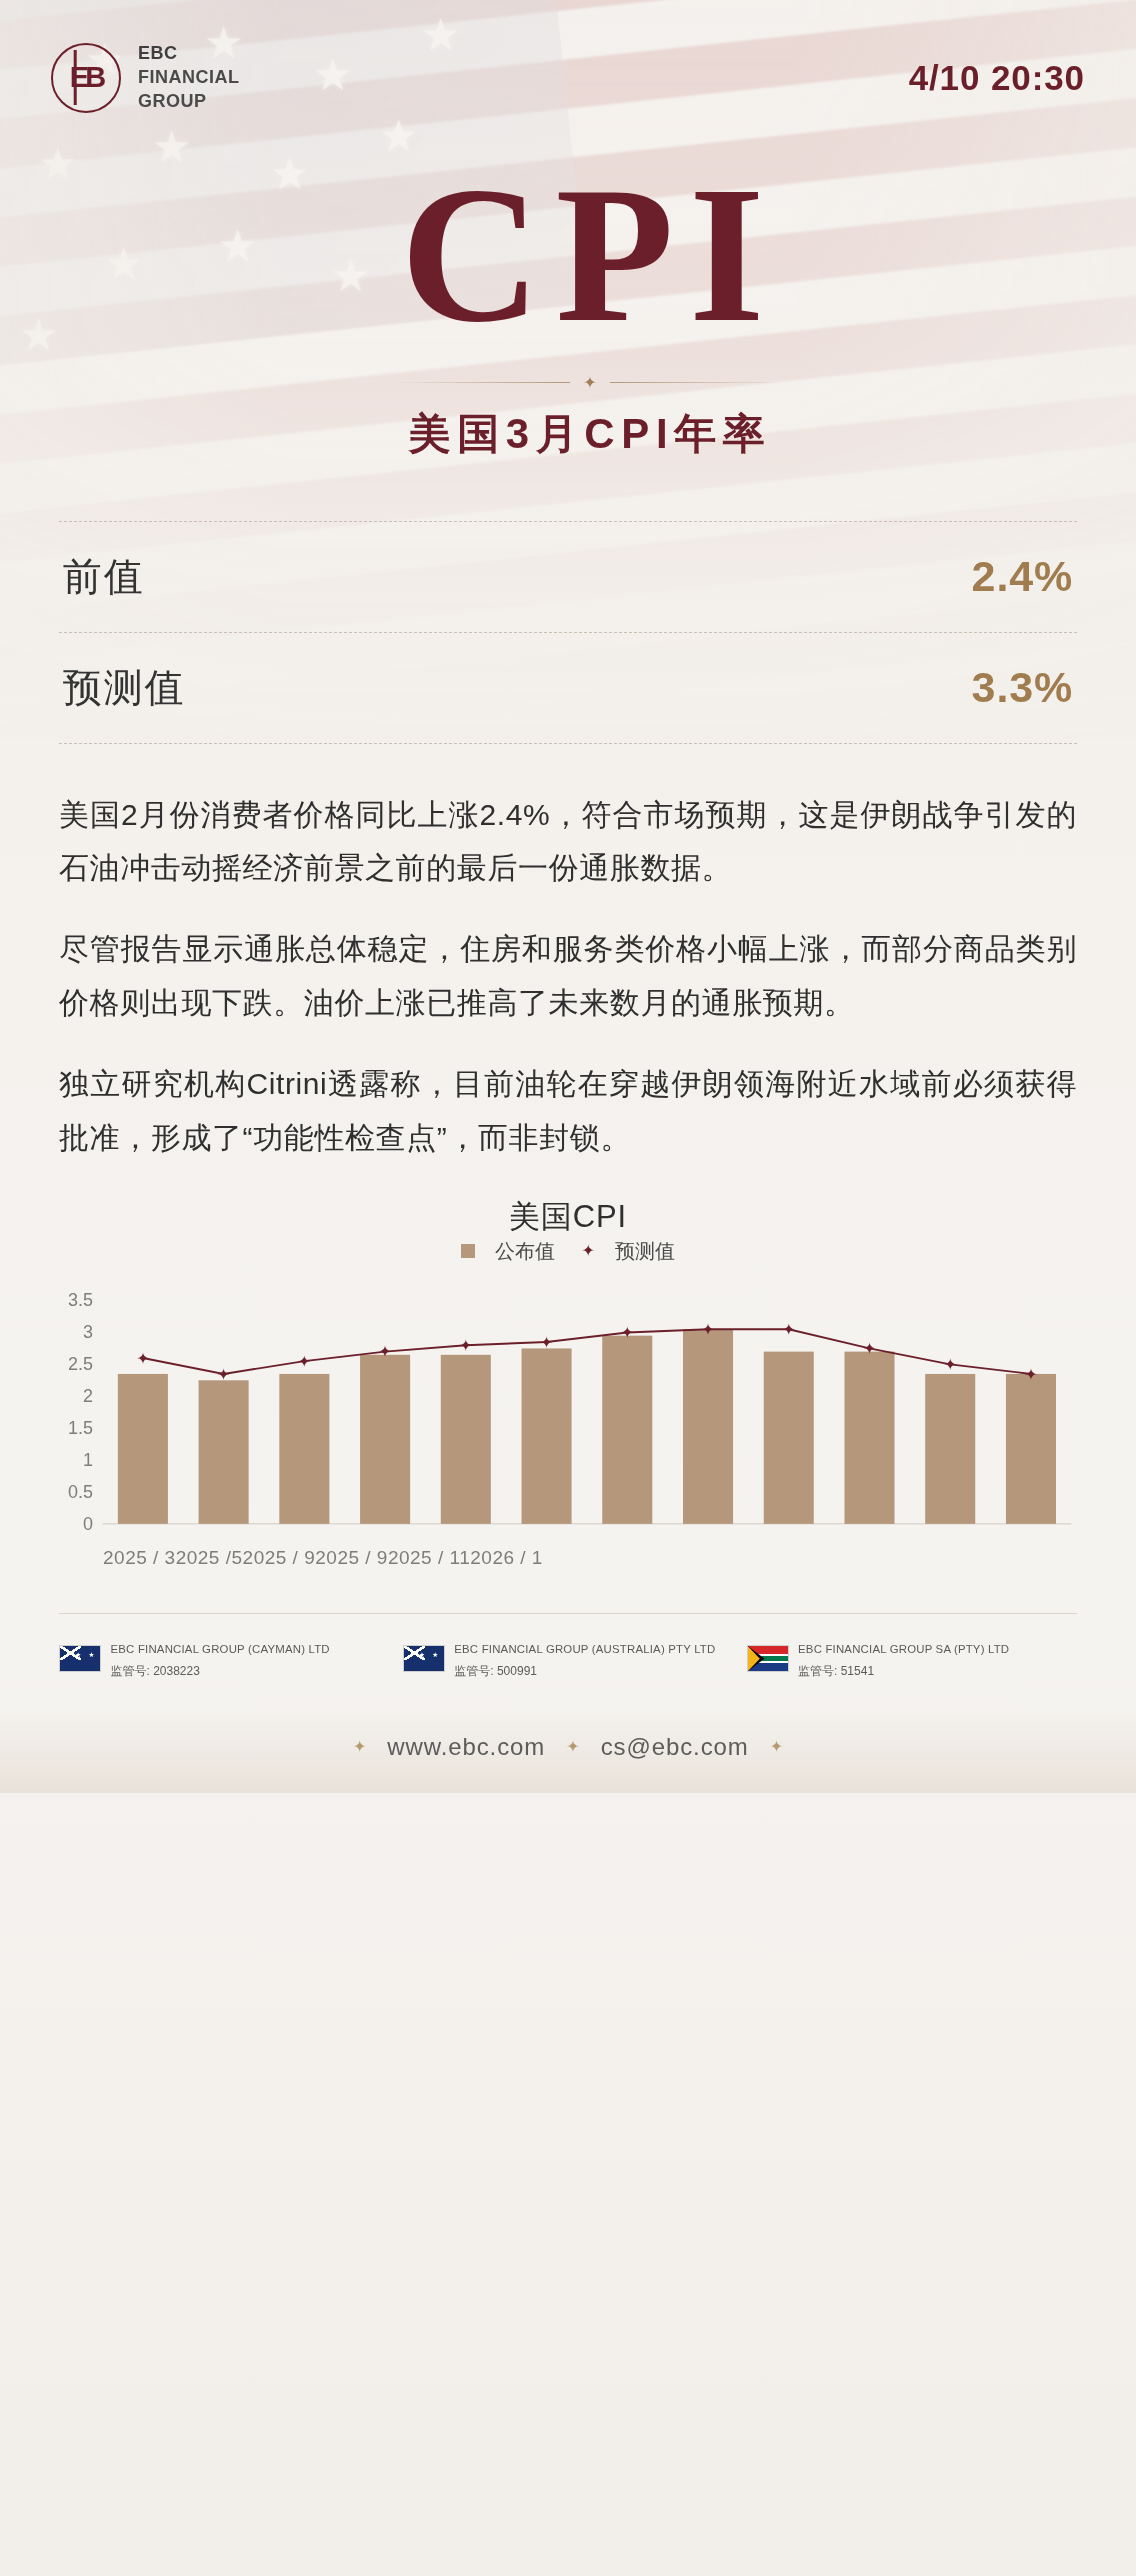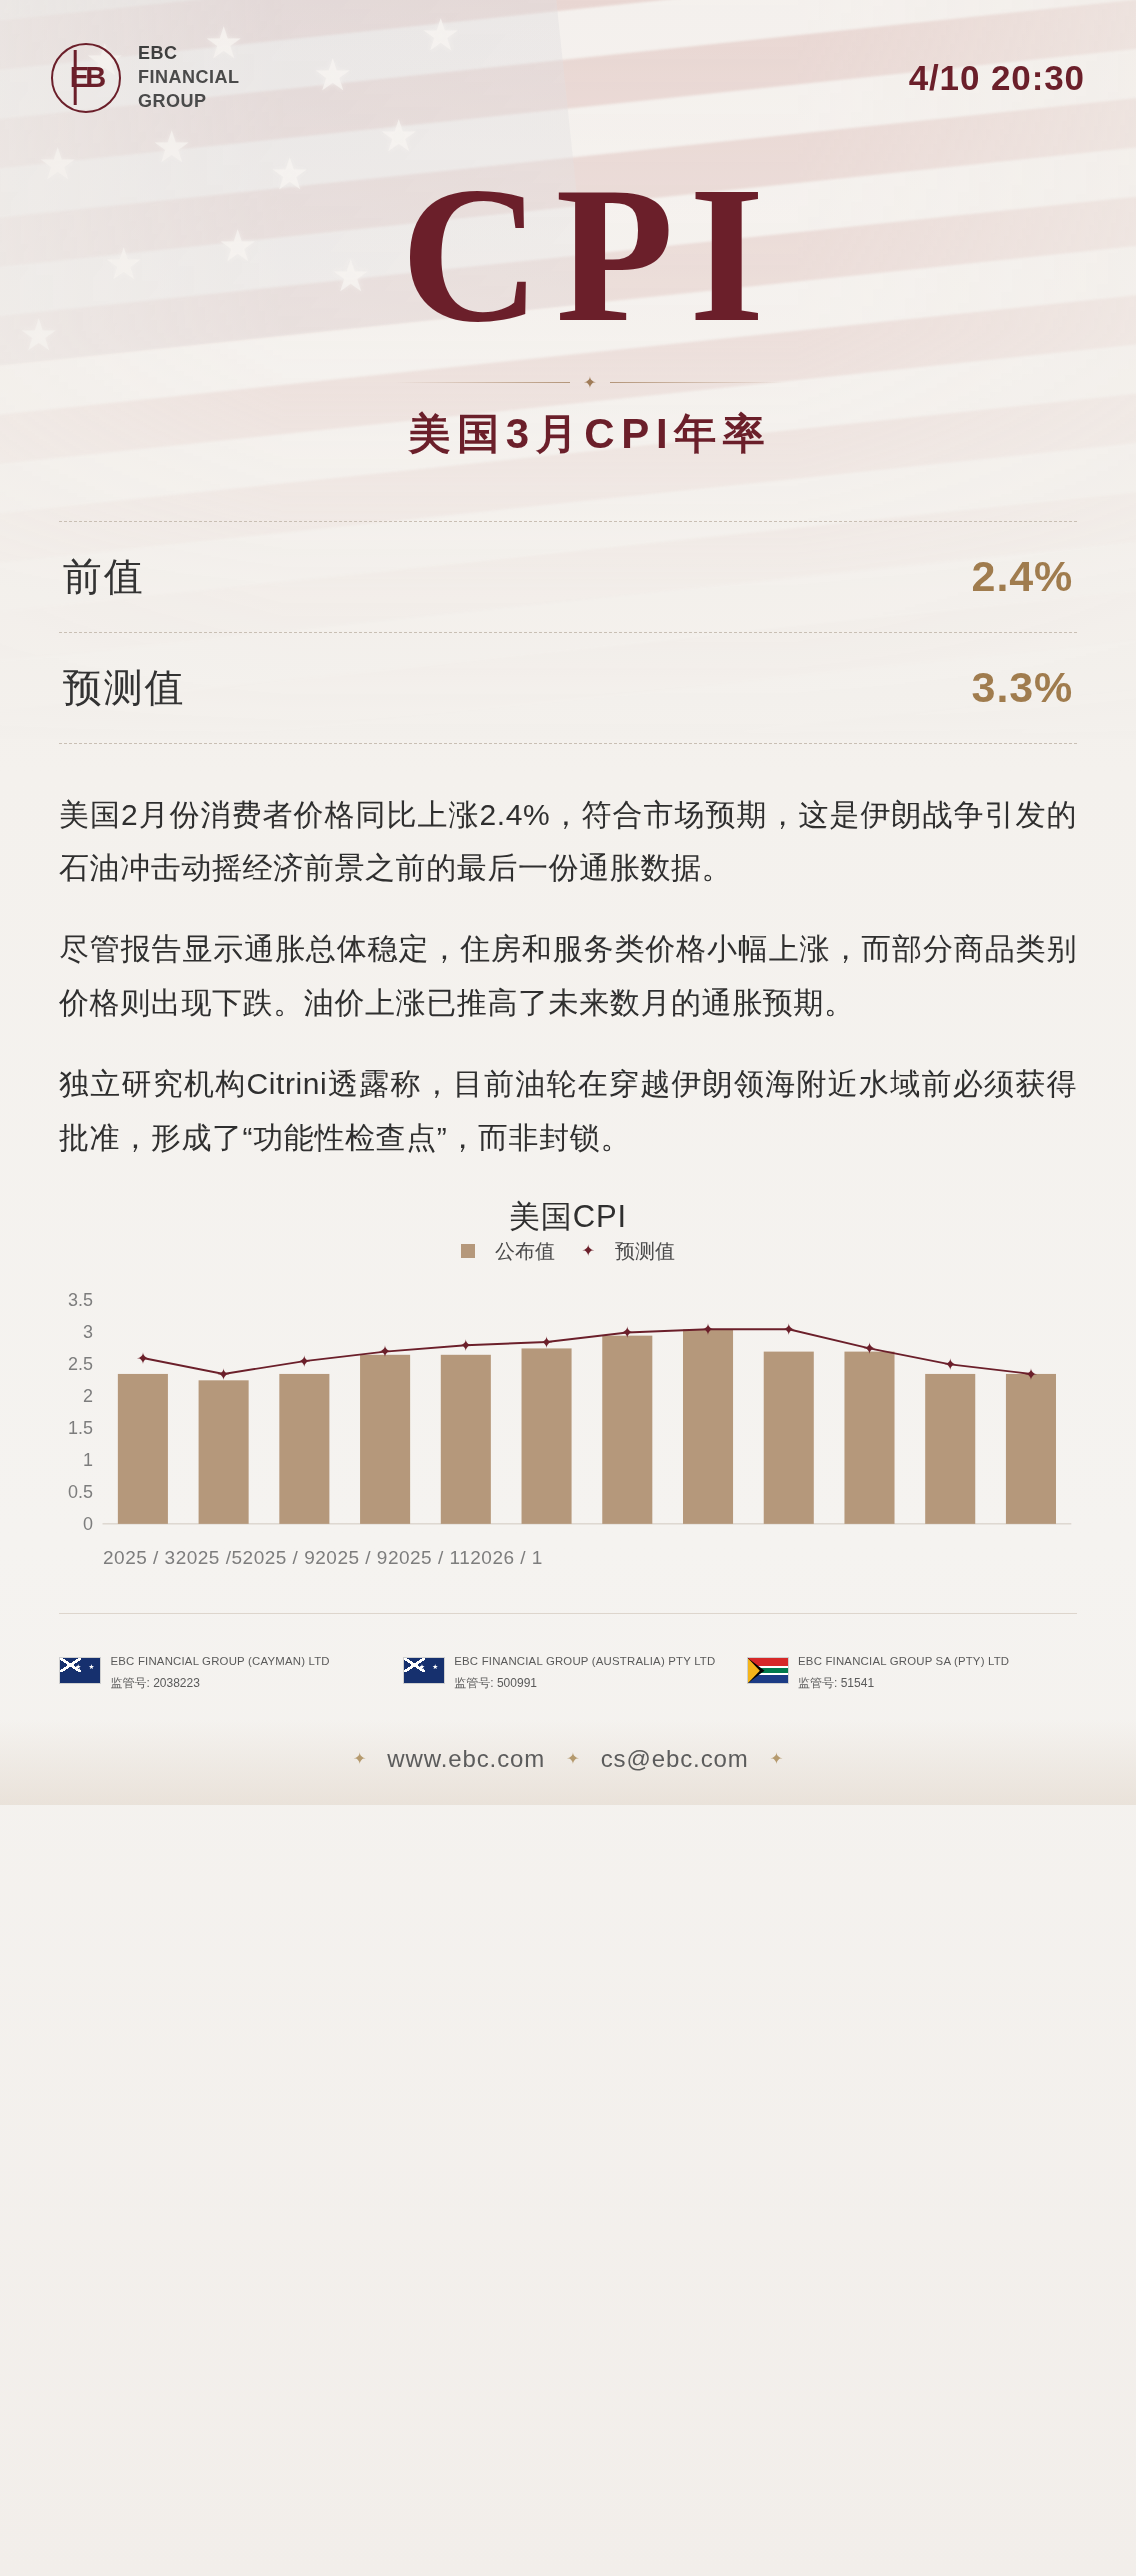--- a/index.html
+++ b/index.html
@@ -228,21 +228,21 @@
   .licences {
     position: relative;
     z-index: 5;
     display: flex;
     justify-content: space-between;
     gap: 13.3px;
     margin: 44px 59px 0 59px;
     padding-top: 23px;
     border-top: 0.9px solid #ddd5cc;
   }
-  .lic { display: flex; align-items: center; gap: 9.5px; flex: 1; margin-top: 12px; }
+  .lic { display: flex; align-items: center; gap: 9.5px; flex: 1; }
   .lic-flag {
     width: 42px; height: 27.5px;
     border: 0.9px solid #cfcfcf;
     flex: 0 0 auto;
     position: relative;
     overflow: hidden;
     background: #1b3b85;
   }
   .flag-uk {
     background:

